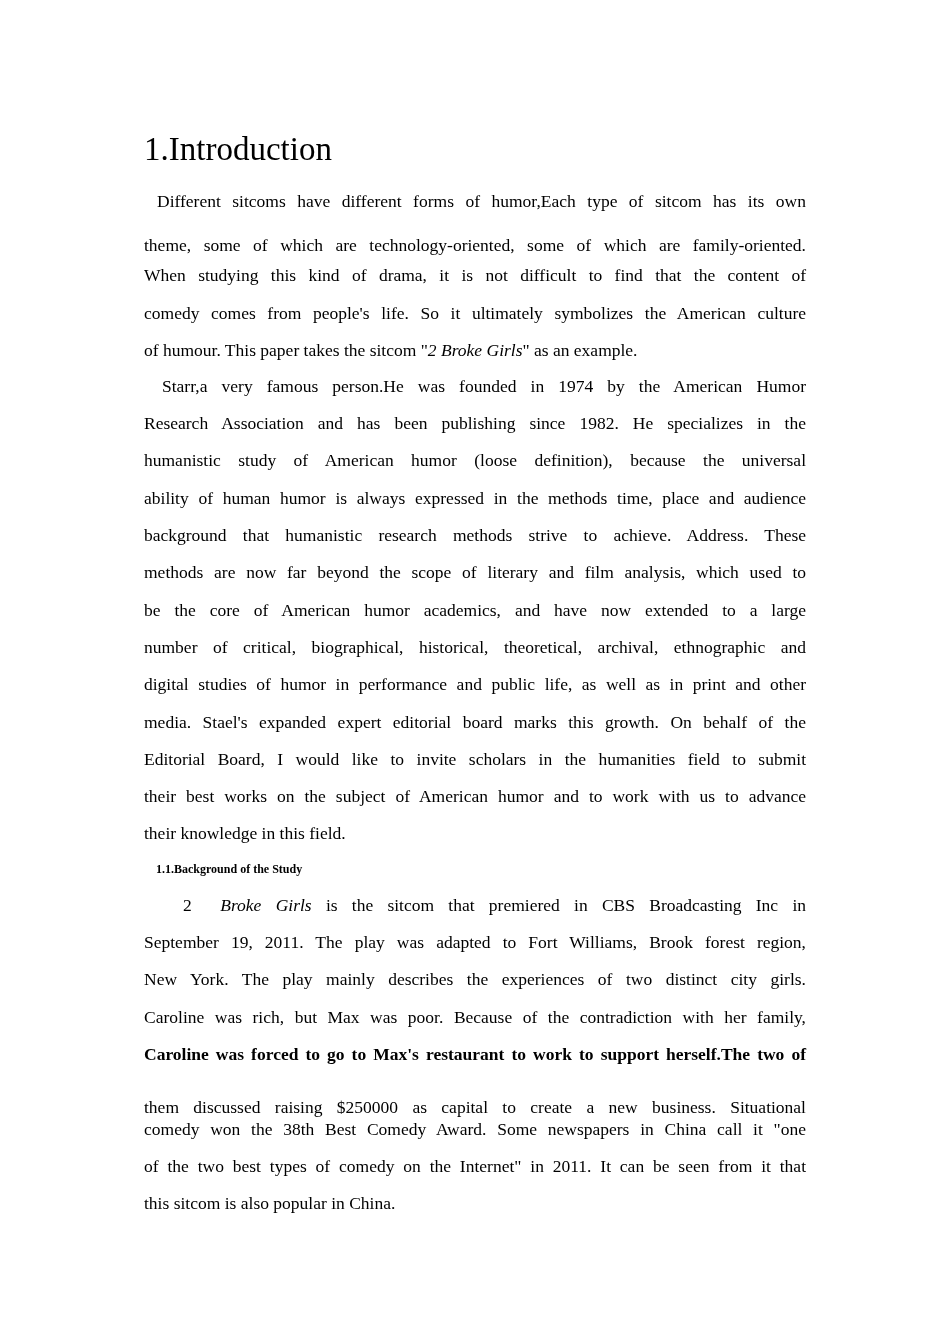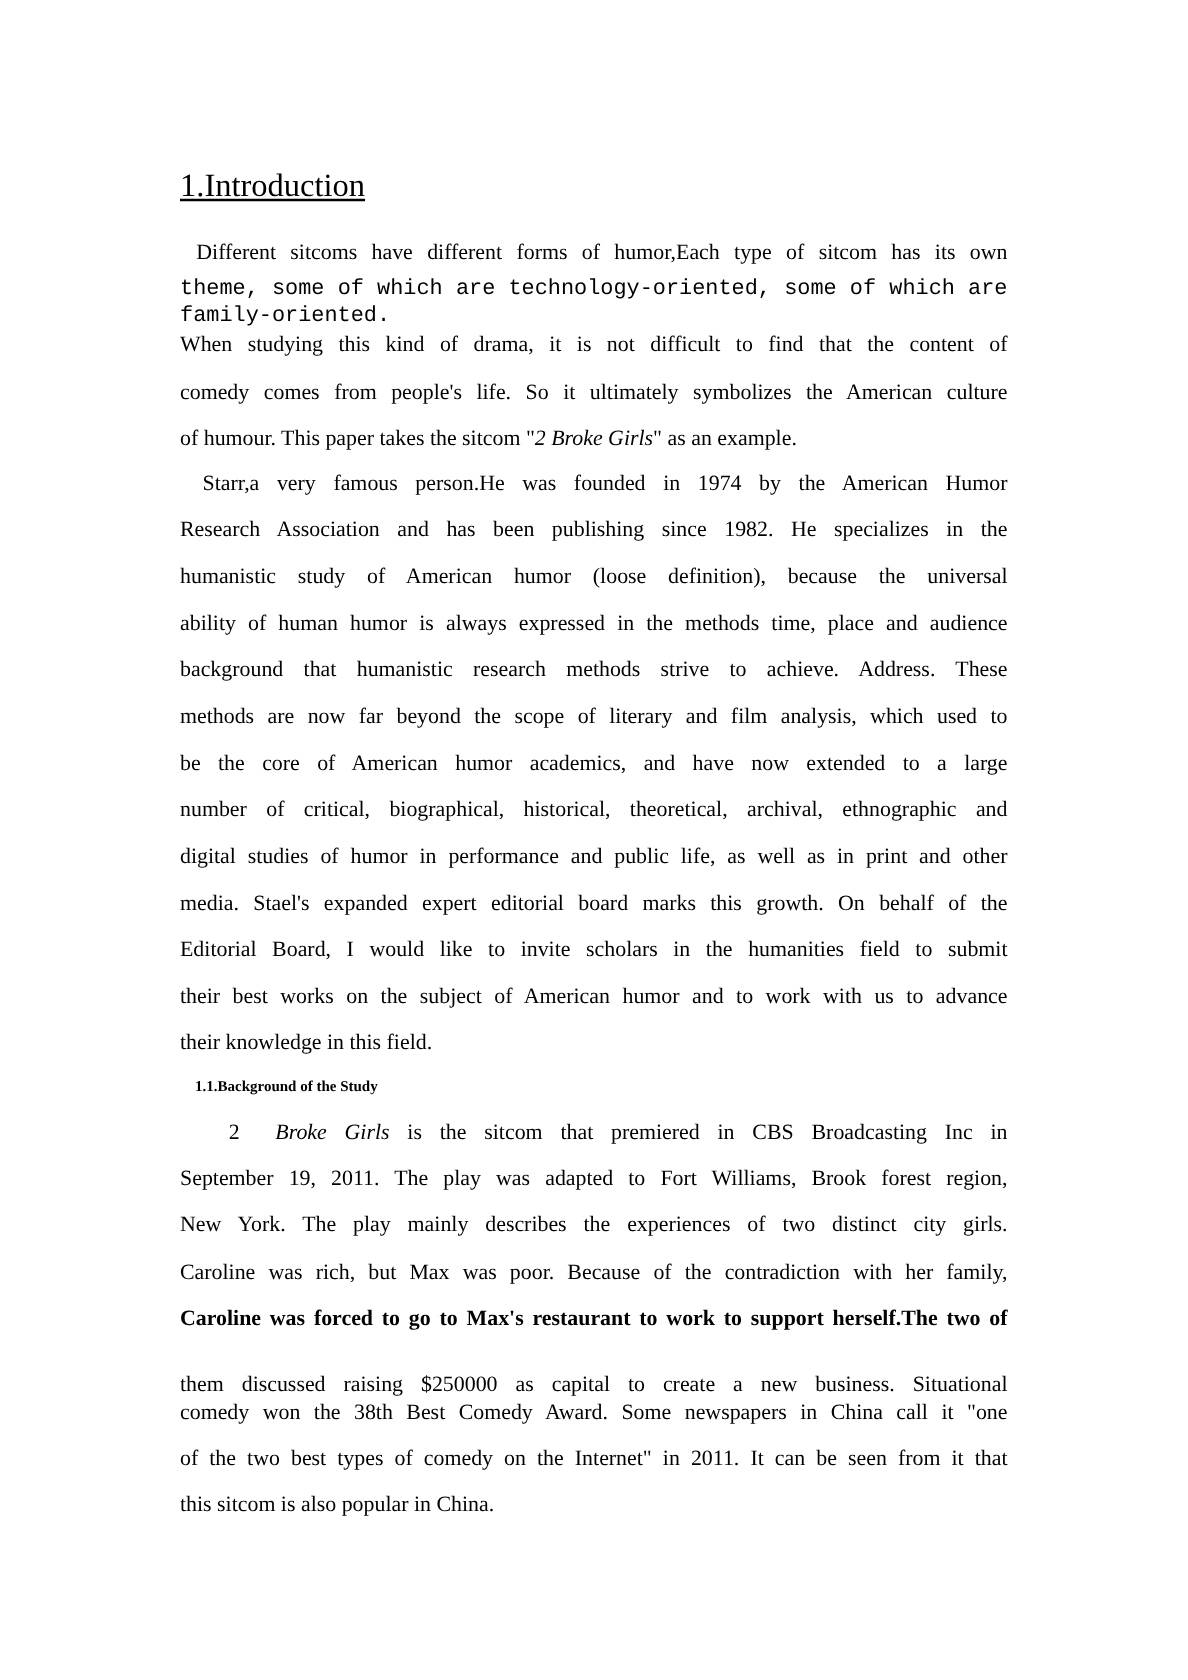--- a/index.html
+++ b/index.html
@@ -1,36 +1,36 @@
 <!DOCTYPE html>
 <html><head>
 <meta charset="utf-8">
 <style>
   html, body { margin: 0; padding: 0; background: #ffffff; }
   body { width: 950px; height: 1344px; position: relative; overflow: hidden;
          font-family: "Liberation Serif", "DejaVu Serif", serif; color: #000; }
   .page { position: absolute; left: 144px; top: 0; width: 662px; }
-  .h1 { position: absolute; left: 0; top: 134px; font-size: 26px; line-height: 30px; white-space: nowrap; text-decoration: underline; }
+  .h1 { position: absolute; left: 0; top: 134px; font-size: 33px; line-height: 30px; white-space: nowrap; }
   .line { position: absolute; left: 0; width: 662px; font-size: 17.5px; line-height: 22px;
           text-align: justify; text-align-last: justify; white-space: nowrap; }
   .line.last { text-align-last: left; }
   .line span.inner { display: inline-block; width: 100%; white-space: normal; text-align: justify; text-align-last: justify; }
   .line.last span.inner { text-align-last: left; }
   .h2 { position: absolute; left: 12px; top: 858px; font-size: 12px; line-height: 22px; font-weight: bold; white-space: nowrap; }
   i { }
 </style>
 </head>
 <body>
 
 <div class="page">
 
   <div class="h1">1.Introduction</div>
 
   <div class="line" style="top:190px;"><span class="inner" style="padding-left:13px;width:649px;">  Different sitcoms have different forms of humor,Each type of sitcom has its own</span></div>
-  <div class="line" style="top:220px;font-family:Liberation Mono, monospace;"><span class="inner">theme, some of which are technology-oriented, some of which are family-oriented.</span></div>
+  <div class="line" style="top:234px;"><span class="inner">theme, some of which are technology-oriented, some of which are family-oriented.</span></div>
   <div class="line" style="top:264px;"><span class="inner">When studying this kind of drama, it is not difficult to find that the content of</span></div>
   <div class="line" style="top:302px;"><span class="inner">comedy comes from people's life. So it ultimately symbolizes the American culture</span></div>
   <div class="line last" style="top:339px;"><span>of humour. This paper takes the sitcom "</span><i>2 Broke Girls</i><span>" as an example.</span></div>
 
   <div class="line" style="top:375px;"><span class="inner" style="margin-left:18px;width:644px;">Starr,a very famous person.He was founded in 1974 by the American Humor</span></div>
   <div class="line" style="top:412px;"><span class="inner">Research Association and has been publishing since 1982. He specializes in the</span></div>
   <div class="line" style="top:449px;"><span class="inner">humanistic study of American humor (loose definition), because the universal</span></div>
   <div class="line" style="top:487px;"><span class="inner">ability of human humor is always expressed in the methods time, place and audience</span></div>
   <div class="line" style="top:524px;"><span class="inner">background that humanistic research methods strive to achieve. Address. These</span></div>
   <div class="line" style="top:561px;"><span class="inner">methods are now far beyond the scope of literary and film analysis, which used to</span></div>

